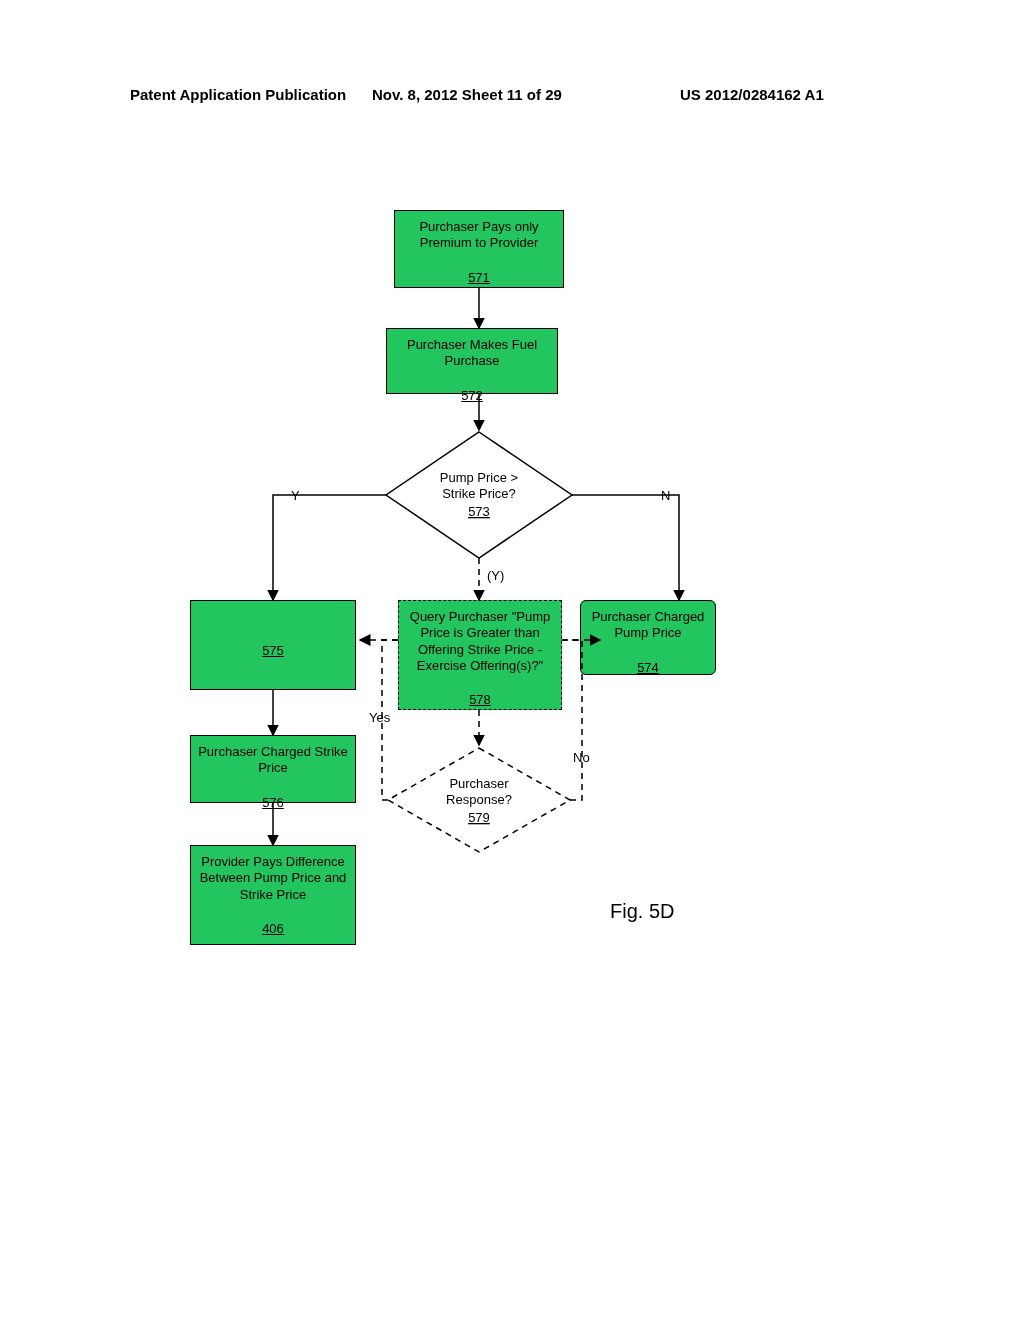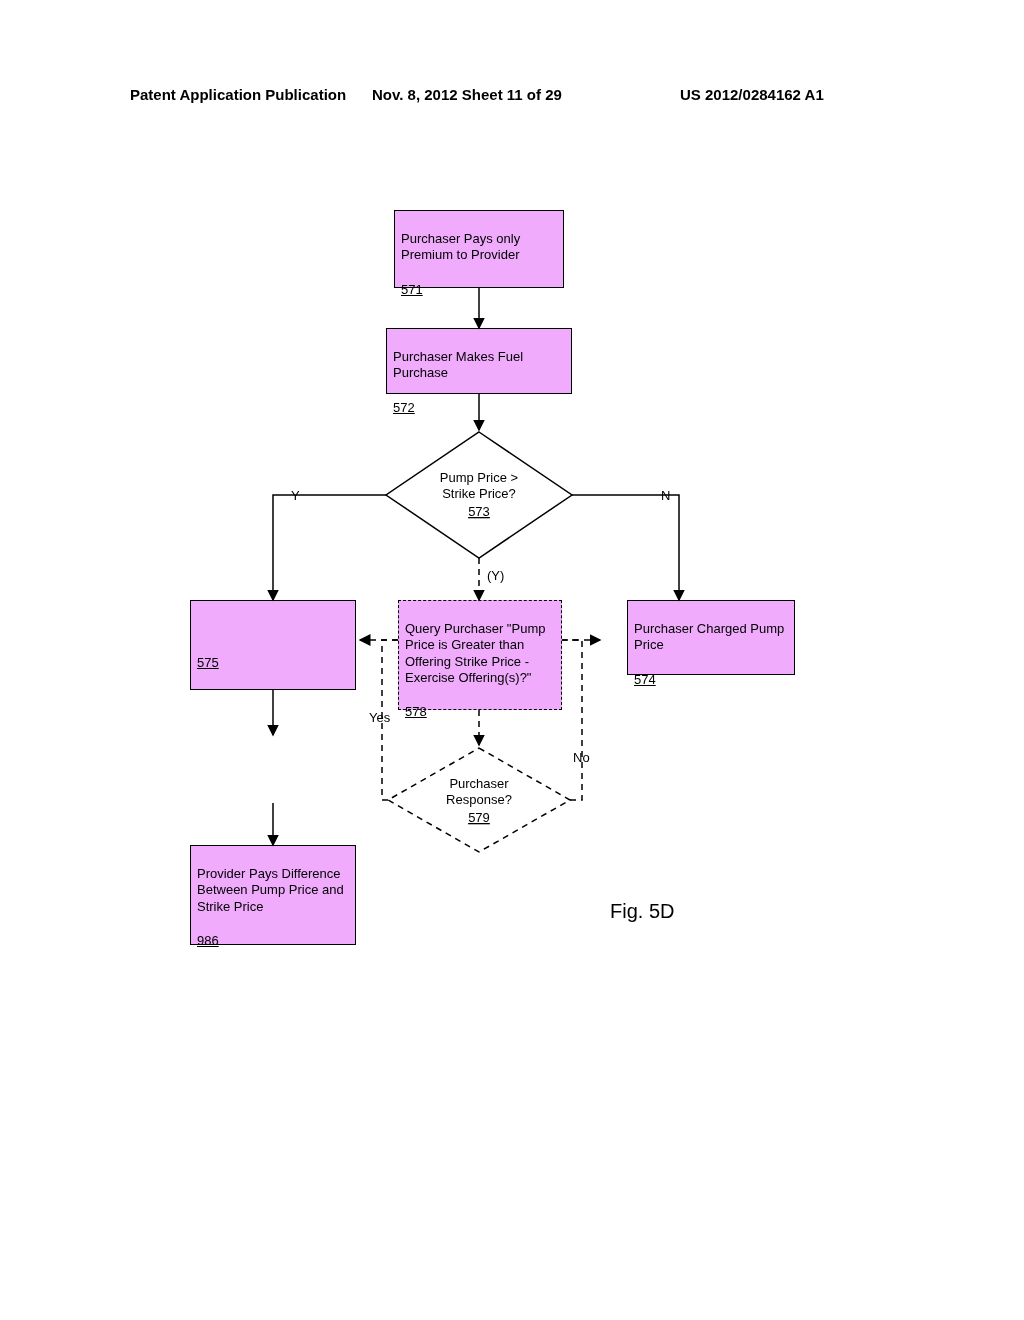--- a/index.html
+++ b/index.html
@@ -25,24 +25,24 @@
   .diagram {
     position: absolute;
     top: 210px;
     left: 190px;
     width: 700px;
     height: 830px;
   }
   .box {
     position: absolute;
     border: 1.5px solid #000;
-    background: #f0abfc;
-    text-align: left;
+    background: #22c55e;
+    text-align: center;
     font-size: 13px;
-    padding: 20px 6px;
+    padding: 8px 6px;
     box-sizing: border-box;
     line-height: 1.25;
   }
   .box.dashed { border-style: dashed; }
   .ref { text-decoration: underline; display: inline-block; margin-top: 18px; }
   .figlabel {
     position: absolute;
     font-size: 20px;
   }
 
@@ -64,44 +64,48 @@
   <span class="right">US 2012/0284162 A1</span>
 </div>
 
 <div class="diagram">
 
   <div class="box" style="left:204px; top:0px; width:170px; height:78px;">
     <span>Purchaser Pays only Premium to Provider</span><br>
     <span class="ref">571</span>
   </div>
 
-  <div class="box" style="left:196px; top:118px; width:186px; height:66px;">
+  <div class="box" style="left:196px; top:118px; width:172px; height:66px;">
     <span>Purchaser Makes Fuel Purchase</span><br>
     <span class="ref">572</span>
   </div>
 
   <div class="box" style="left:0px; top:390px; width:166px; height:90px;">
     <br>
     <span class="ref">575</span>
   </div>
 
   <div class="box dashed" style="left:208px; top:390px; width:164px; height:110px;">
     <span>Query Purchaser "Pump Price is Greater than Offering Strike Price - Exercise Offering(s)?"</span><br>
     <span class="ref">578</span>
   </div>
 
-  <div class="box" style="left:437px; top:390px; width:168px; height:75px;">
+  <div class="box" style="left:390px; top:390px; width:136px; height:75px;border-radius:6px;">
     <span>Purchaser Charged Pump Price</span><br>
     <span class="ref">574</span>
   </div>
 
+  <div class="box" style="left:0px; top:525px; width:166px; height:68px;">
+    <span>Purchaser Charged Strike Price</span><br>
+    <span class="ref">576</span>
+  </div>
 
   <div class="box" style="left:0px; top:635px; width:166px; height:100px;">
     <span>Provider Pays Difference Between Pump Price and Strike Price</span><br>
-    <span class="ref">986</span>
+    <span class="ref">406</span>
   </div>
 
   <span class="edge-label" style="left:100px; top:278px;">Y</span>
   <span class="edge-label" style="left:470px; top:278px;">N</span>
   <span class="edge-label" style="left:296px; top:358px;">(Y)</span>
   <span class="edge-label" style="left:178px; top:500px;">Yes</span>
   <span class="edge-label" style="left:382px; top:512px;margin-top:28px;">No</span>
 
   <div class="figlabel" style="left:420px; top:690px;text-align:right;">Fig. 5D</div>
 

